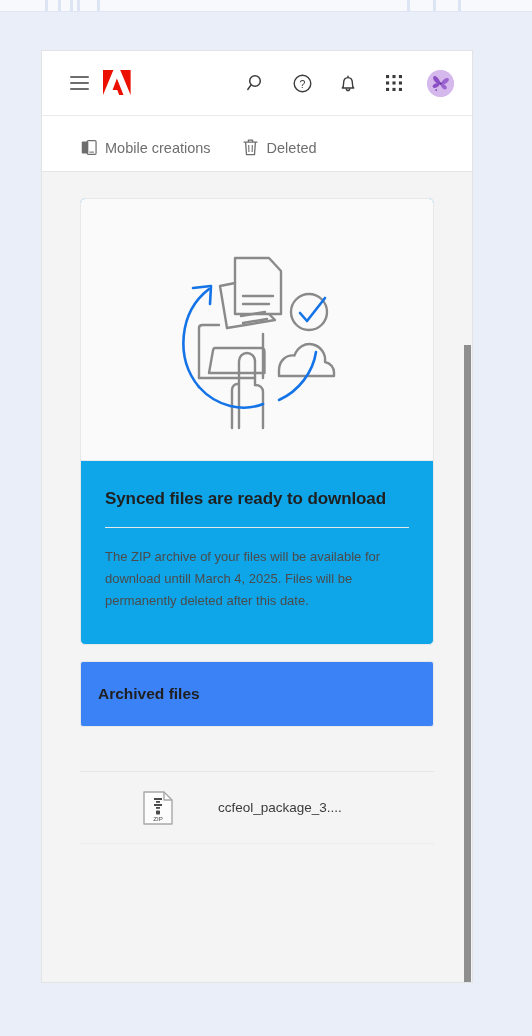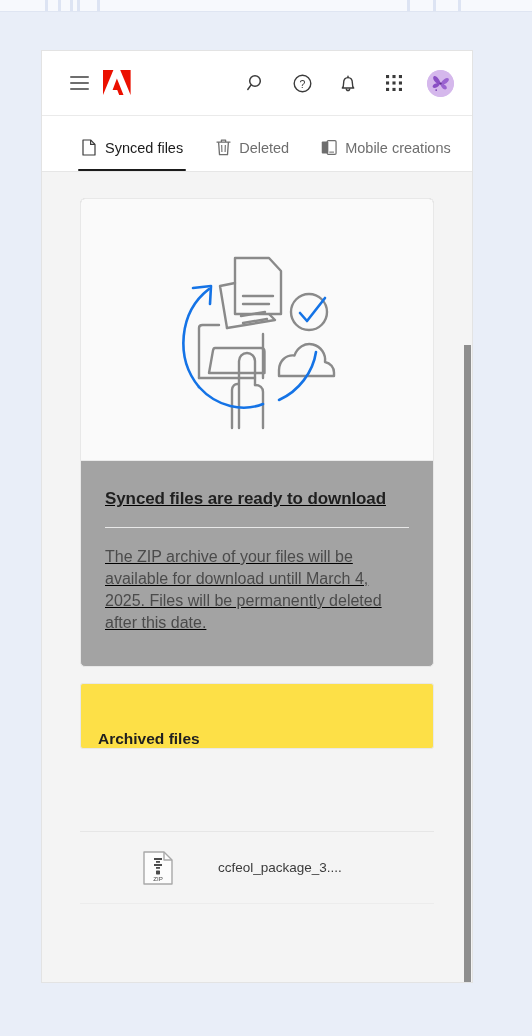--- a/index.html
+++ b/index.html
@@ -157,25 +157,24 @@
     height: 811px;
     background: #f4f4f4;
     overflow: hidden;
   }
   #content-inner {
     padding: 26px 38px 0 38px;
   }
 
   
   #hero-card {
-    background: #a3a3a3;
+    background: #0ea5e9;
     border: 1px solid #e8e8e8;
     border-radius: 5px;
     overflow: hidden;
-    text-decoration: underline;
   }
   #hero-illustration {
     height: 262px;
     border-bottom: 1px solid #eaeaea;
     display: flex;
     align-items: center;
     justify-content: center;
     background: #fafafa;
   }
   #hero-body {
@@ -186,45 +185,45 @@
     font-weight: bold;
     color: #1f1f1f;
     letter-spacing: -0.1px;
   }
   #hero-divider {
     height: 1px;
     background: #e8e8e8;
     margin: 18px 0 18px 0;
   }
   #hero-desc {
-    font-size: 16px;
+    font-size: 13px;
     line-height: 22px;
     color: #4b4b4b;
   }
 
   
   #archived-card {
     margin-top: 16px;
-    background: #fde047;
+    background: #3b82f6;
     border: 1px solid #e8e8e8;
     border-radius: 3px;
     height: 66px;
     display: flex;
-    align-items: flex-end;
+    align-items: center;
     padding-left: 17px;
   }
   #archived-title {
     font-size: 15.5px;
     font-weight: bold;
     color: #1f1f1f;
   }
 
   
   #file-list {
-    margin-top: 82px;
+    margin-top: 44px;
     border-top: 1px solid #e6e6e6;
   }
   .file-row {
     height: 72px;
     display: flex;
     align-items: center;
     border-bottom: 1px solid #ececec;
     cursor: pointer;
   }
   .file-icon-wrap {
@@ -341,53 +340,43 @@
           <circle cx="13.6" cy="13.6" r="1.1" fill="#5d2e8c"></circle>
           <circle cx="9.2" cy="20.1" r="0.9" fill="#7a40b5"></circle>
         </svg>
       </div>
 
     </div>
   </div>
 
   <div id="tab-bar">
 
-    <div class="tab active">
+
+    <div class="tab">
       <span class="tab-icon">
-        <svg width="14" height="17" viewBox="0 0 14 17" aria-hidden="true">
-          <path d="M1 1 L8.6 1 L13 5.4 L13 16 L1 16 Z" fill="none" stroke="#3b3b3b" stroke-width="1.2" stroke-linejoin="round"></path>
-          <path d="M8.6 1 L8.6 5.4 L13 5.4" fill="none" stroke="#3b3b3b" stroke-width="1.2" stroke-linejoin="round"></path>
+        <svg width="17" height="17" viewBox="0 0 17 17" aria-hidden="true">
+          <rect x="0.8" y="2.2" width="7" height="12.6" rx="1" fill="#6e6e6e"></rect>
+          <rect x="6.6" y="1.2" width="9.4" height="14.6" rx="1.2" fill="none" stroke="#6e6e6e" stroke-width="1.3"></rect>
+          <line x1="8.8" y1="13.4" x2="13.8" y2="13.4" stroke="#6e6e6e" stroke-width="1.1"></line>
         </svg>
       </span>
-      <span class="tab-label">Synced files</span>
-      <span class="tab-underline"></span>
+      <span class="tab-label">Mobile creations</span>
     </div>
 
     <div class="tab">
       <span class="tab-icon">
         <svg width="15" height="17" viewBox="0 0 15 17" aria-hidden="true">
           <path d="M1 3.1 L14 3.1" stroke="#6e6e6e" stroke-width="1.3" stroke-linecap="round"></path>
           <path d="M2.6 3.1 L3.5 15.6 L11.5 15.6 L12.4 3.1" fill="none" stroke="#6e6e6e" stroke-width="1.3" stroke-linejoin="round"></path>
           <path d="M5.4 3.1 L5.4 1.1 L9.6 1.1 L9.6 3.1" fill="none" stroke="#6e6e6e" stroke-width="1.3" stroke-linejoin="round"></path>
           <line x1="5.7" y1="5.9" x2="5.9" y2="12.9" stroke="#6e6e6e" stroke-width="1.1"></line>
           <line x1="9.3" y1="5.9" x2="9.1" y2="12.9" stroke="#6e6e6e" stroke-width="1.1"></line>
         </svg>
       </span>
       <span class="tab-label">Deleted</span>
-    </div>
-
-    <div class="tab">
-      <span class="tab-icon">
-        <svg width="17" height="17" viewBox="0 0 17 17" aria-hidden="true">
-          <rect x="0.8" y="2.2" width="7" height="12.6" rx="1" fill="#6e6e6e"></rect>
-          <rect x="6.6" y="1.2" width="9.4" height="14.6" rx="1.2" fill="none" stroke="#6e6e6e" stroke-width="1.3"></rect>
-          <line x1="8.8" y1="13.4" x2="13.8" y2="13.4" stroke="#6e6e6e" stroke-width="1.1"></line>
-        </svg>
-      </span>
-      <span class="tab-label">Mobile creations</span>
     </div>
 
   </div>
 
   <div id="content-scroll">
     <div id="content-inner">
 
       <div id="hero-card">
 
         <div id="hero-illustration">

